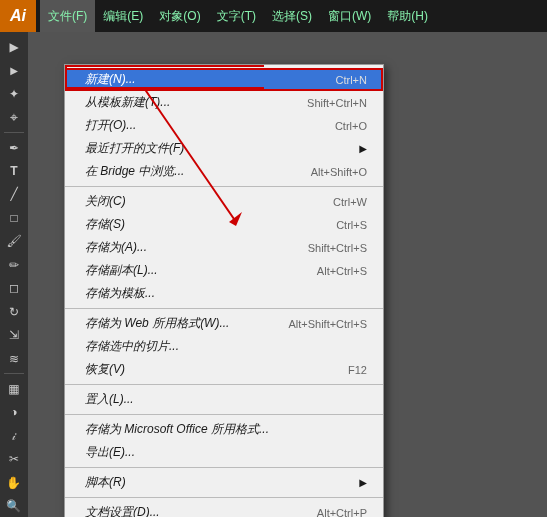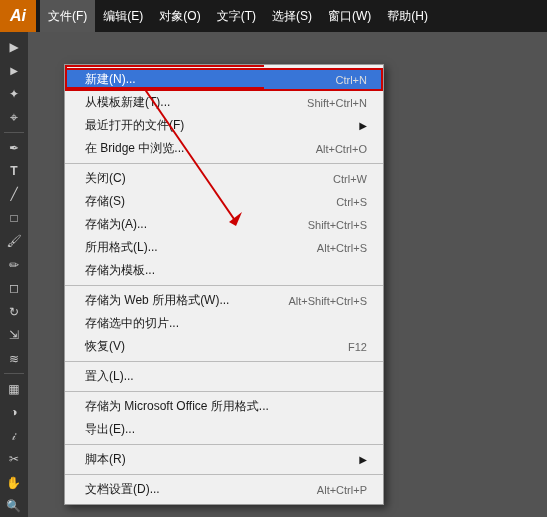--- a/index.html
+++ b/index.html
@@ -37,21 +37,21 @@
     }
 
     .menu-bar {
       display: flex;
       align-items: center;
       height: 100%;
       padding-left: 4px;
     }
 
     .menu-item {
-      color: #ffffff;
+      color: #86efac;
       padding: 0 8px;
       height: 100%;
       display: flex;
       align-items: center;
       cursor: pointer;
       font-size: 12px;
       white-space: nowrap;
     }
 
     .menu-item:hover, .menu-item.active {
@@ -131,20 +131,21 @@
     .menu-row.highlighted {
       background: #3875d7;
       color: white;
       outline: 2px solid #cc0000;
       outline-offset: -2px;
     }
 
     .menu-row .label {
       flex: 1;
       font-size: 12px;
+      font-style: italic;
     }
 
     .menu-row .shortcut {
       font-size: 11px;
       color: #666;
       margin-left: 4px;
     }
 
     .menu-row.highlighted .shortcut {
       color: #ddd;
@@ -225,44 +226,48 @@
 
       <div class="menu-row highlighted">
         <span class="label">新建(N)...</span>
         <span class="shortcut">Ctrl+N</span>
       </div>
       <div class="menu-row">
         <span class="label">从模板新建(T)...</span>
         <span class="shortcut">Shift+Ctrl+N</span>
       </div>
       <div class="menu-row">
+        <span class="label">打开(O)...</span>
+        <span class="shortcut">Ctrl+O</span>
+      </div>
+      <div class="menu-row">
         <span class="label">最近打开的文件(F)</span>
         <span class="arrow">▶</span>
       </div>
       <div class="menu-row">
         <span class="label">在 Bridge 中浏览...</span>
-        <span class="shortcut">Alt+Ctrl+O</span>
+        <span class="shortcut">Alt+Shift+O</span>
       </div>
 
       <div class="menu-separator"></div>
 
       <div class="menu-row">
         <span class="label">关闭(C)</span>
         <span class="shortcut">Ctrl+W</span>
       </div>
       <div class="menu-row">
         <span class="label">存储(S)</span>
         <span class="shortcut">Ctrl+S</span>
       </div>
       <div class="menu-row">
         <span class="label">存储为(A)...</span>
         <span class="shortcut">Shift+Ctrl+S</span>
       </div>
       <div class="menu-row">
-        <span class="label">所用格式(L)...</span>
+        <span class="label">存储副本(L)...</span>
         <span class="shortcut">Alt+Ctrl+S</span>
       </div>
       <div class="menu-row">
         <span class="label">存储为模板...</span>
       </div>
 
       <div class="menu-separator"></div>
 
       <div class="menu-row">
         <span class="label">存储为 Web 所用格式(W)...</span>

